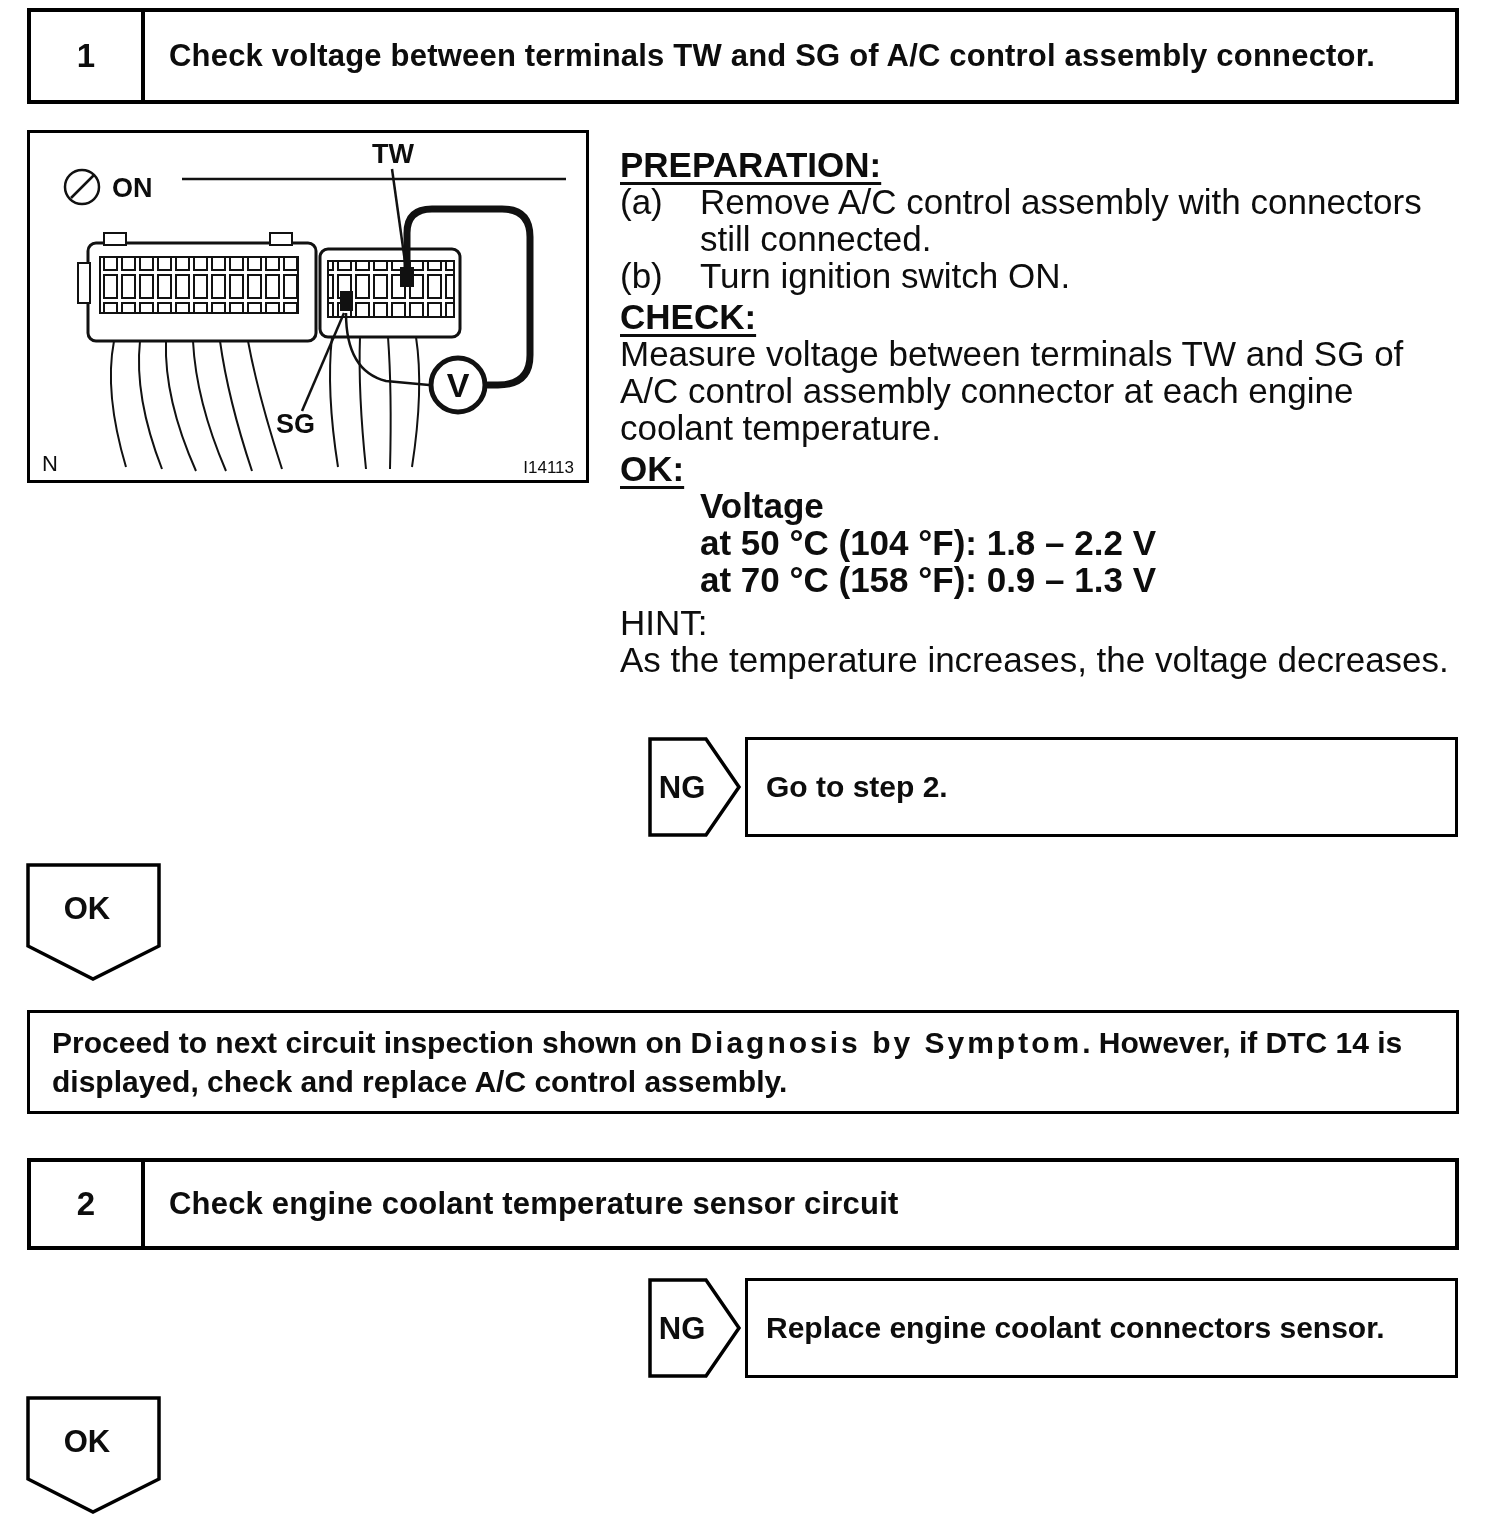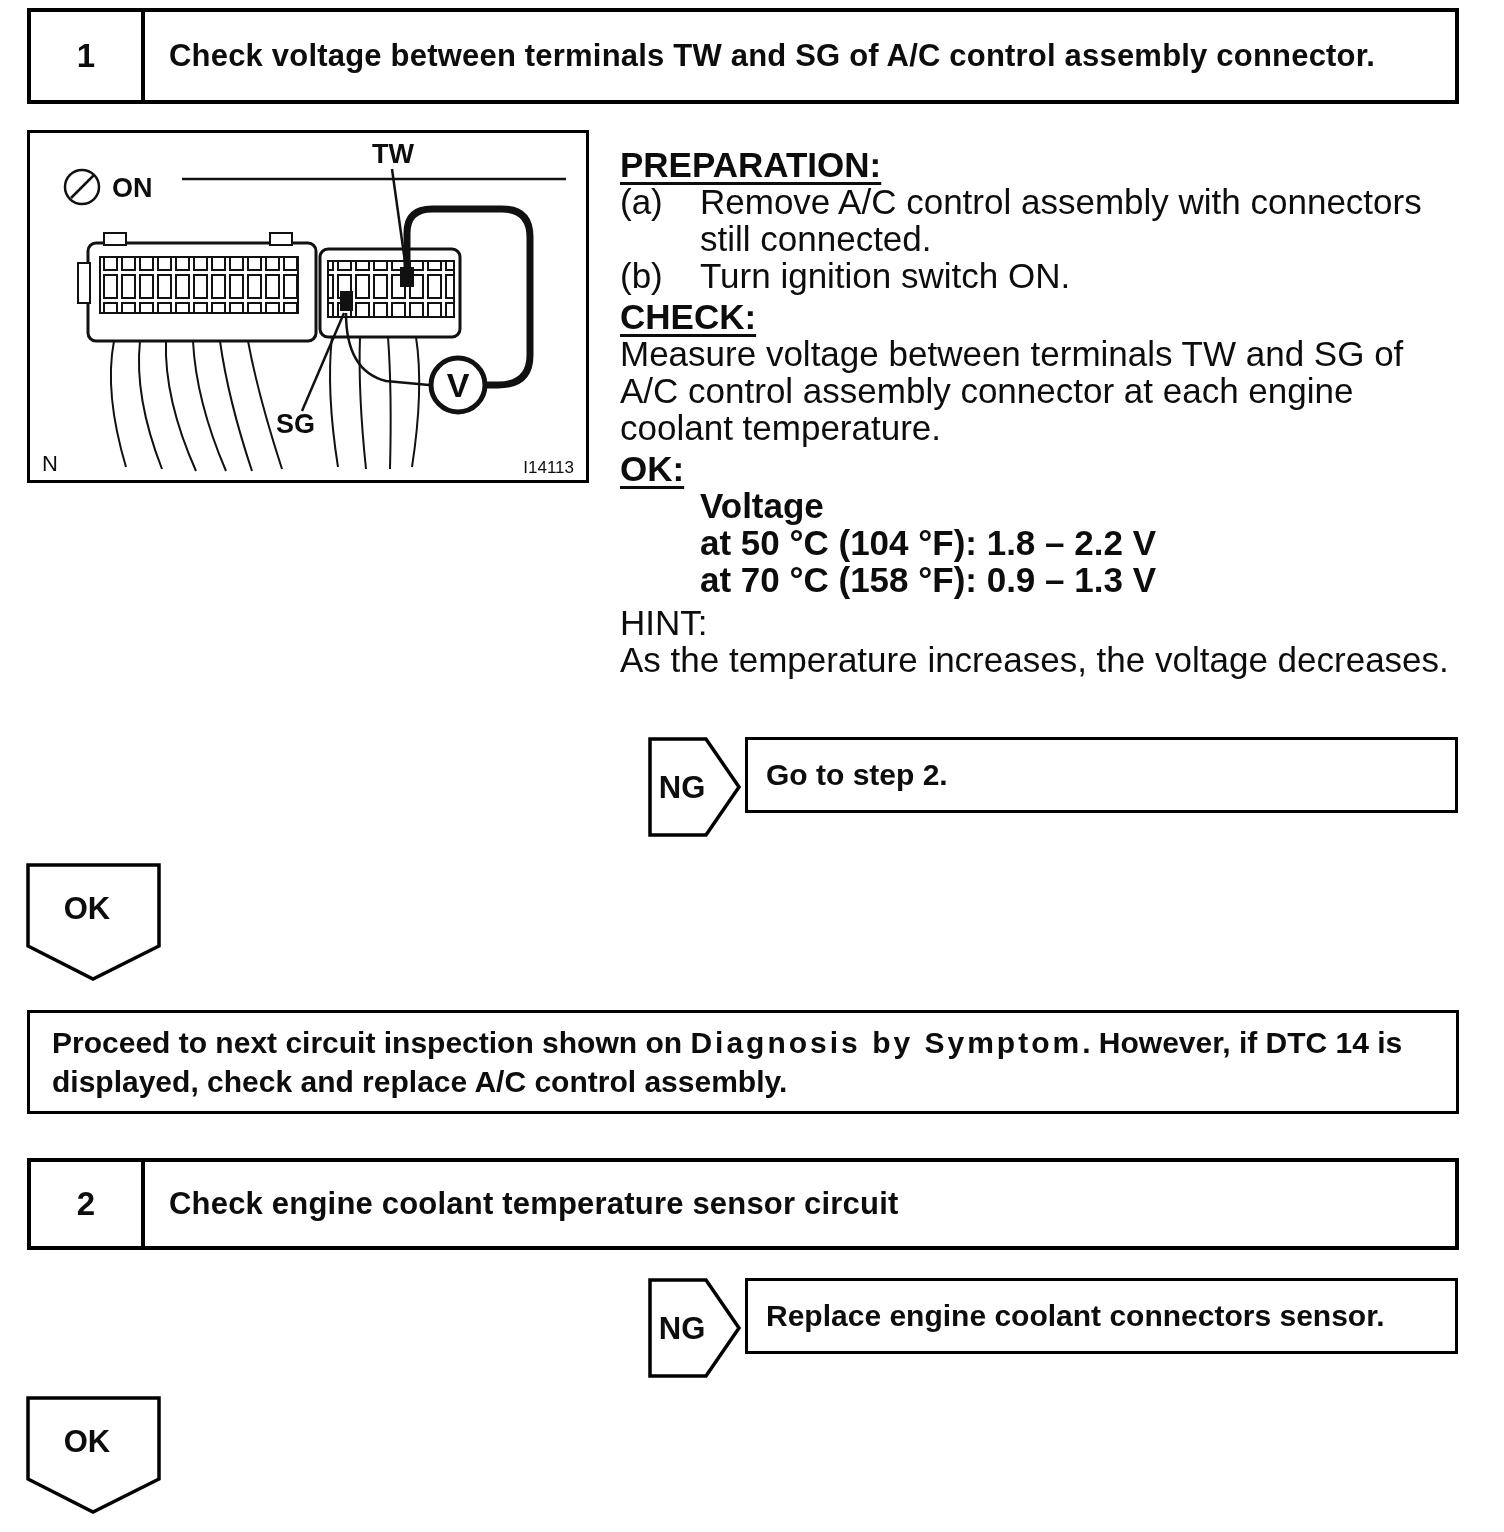--- a/index.html
+++ b/index.html
@@ -80,21 +80,21 @@
   .indent { margin-left: 80px; }
   .bold { font-weight: bold; }
   .hint-h { margin-top: 6px; }
 
   
   .flow-row { position: absolute; display: flex; align-items: flex-start; }
   .action-box {
     border: 3px solid #000;
     box-sizing: border-box;
     width: 713px;
-    height: 76px;
+    height: 100px;
     display: flex;
     align-items: center;
     padding-left: 18px;
     font-weight: bold;
     font-size: 30px;
     background: #fff;
     margin-left: 2px;
   }
 
   .ok-tag { position: absolute; text-decoration: underline; }

